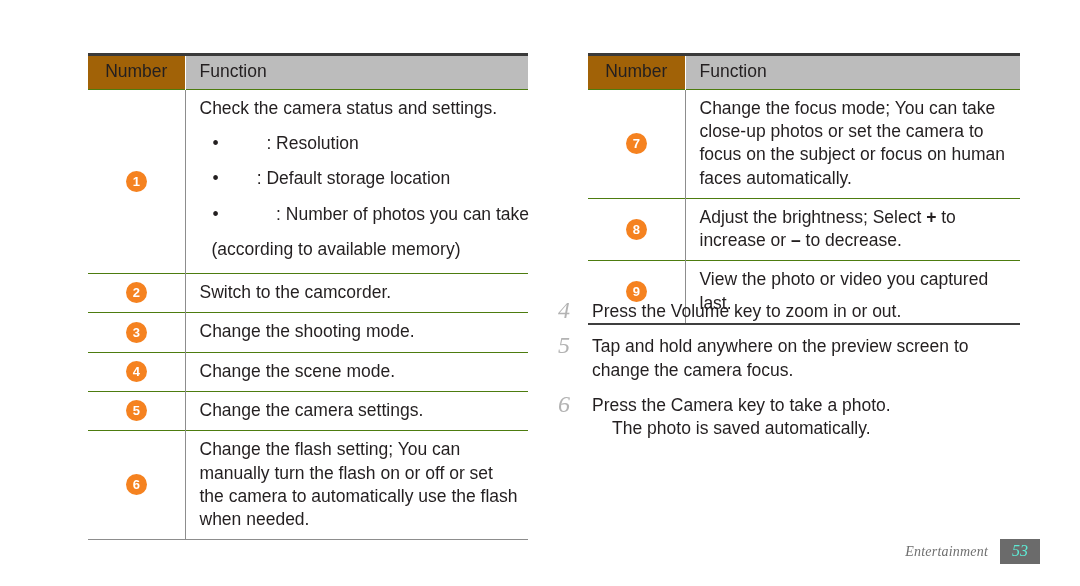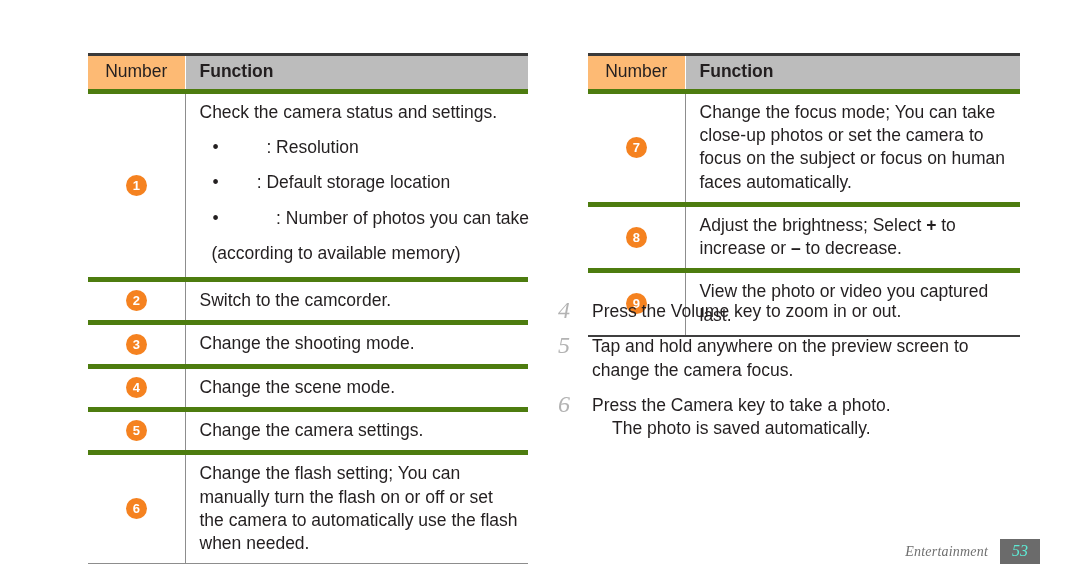--- a/index.html
+++ b/index.html
@@ -33,33 +33,32 @@
     font-size: 0;
   }
   .ref-table .hdr td {
     padding: 5px 0 6px 0;
     font-size: 17.5px;
     line-height: 1.25;
     color: #231f20;
     vertical-align: middle;
   }
   .ref-table .hdr .h-num {
-    background: #fdba74;
+    background: #a16207;
     text-align: center;
     border-right: 1px solid #ffffff;
   }
   .ref-table .hdr .h-fun {
     background: #bcbcbc;
     text-align: left;
     padding-left: 14px;
-    font-weight: bold;
   }
 
   .ref-table .body-row td {
-    border-top: 5px solid #4d7c0f;
+    border-top: 1px solid #4d7c0f;
     vertical-align: middle;
     padding: 7px 0 8px 0;
   }
   .ref-table .body-row:first-of-type td {
     border-top: none;
   }
   .ref-table .c-num {
     text-align: center;
     border-right: 1px solid #8d8d8d;
     width: 97px;

